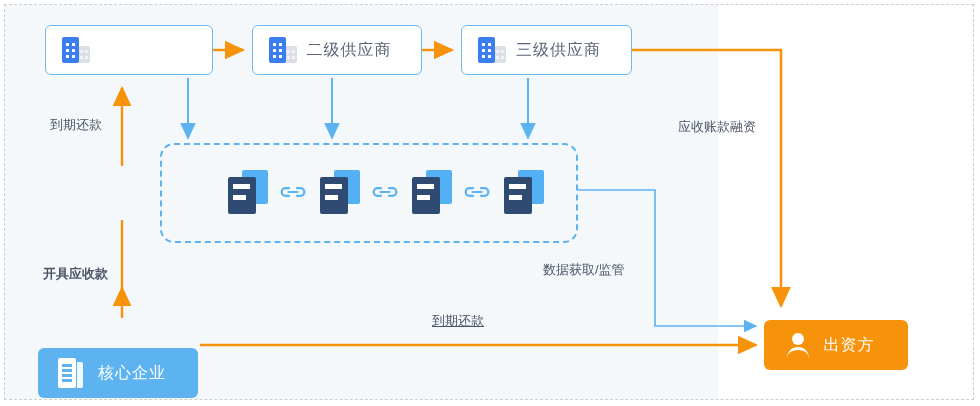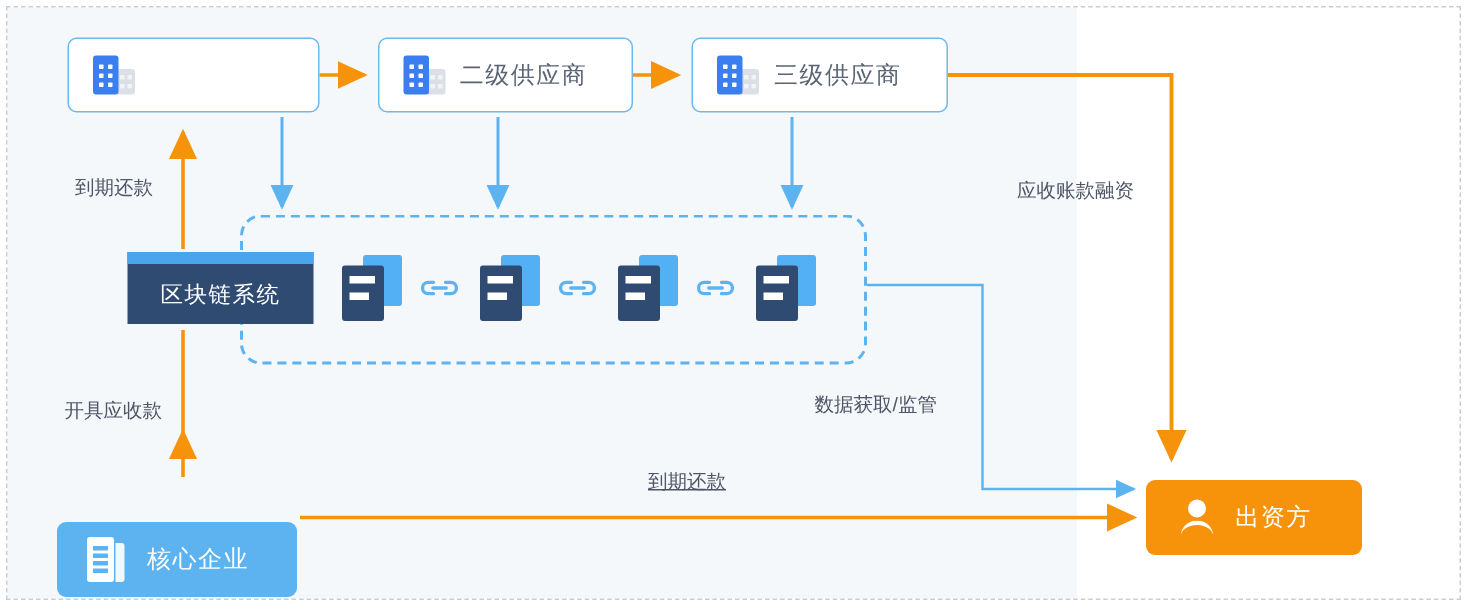--- a/index.html
+++ b/index.html
@@ -242,24 +242,20 @@
     </svg>
   </div>
 
   <div class="doc" style="left:504px;top:170px;">
     <span class="back"></span>
       <span class="front"></span>
       <span class="l1"></span>
       <span class="l2"></span>
   </div>
 
-  <div class="bc-box">
-    <span class="cap"></span>
-    <span class="lbl">区块链系统</span>
-  </div>
 
   <div class="core">
     <span class="core-ico">
       <span class="pg"></span>
         <span class="sd"></span>
       <span class="ln n1"></span>
         <span class="ln n2"></span>
         <span class="ln n3"></span>
         <span class="ln n4"></span>
     </span>
@@ -268,19 +264,19 @@
 
   <div class="inv">
     <span class="inv-ico">
       <span class="hd"></span>
         <span class="bd"></span>
     </span>
     <span class="inv-txt">出资方</span>
   </div>
 
   <div class="lab" style="left:50px;top:116px;">到期还款</div>
-  <div class="lab" style="left:43px;top:265px;">开具应收款</div>
+  <div class="lab" style="left:43px;top:265px;font-weight:bold;">开具应收款</div>
   <div class="lab" style="left:678px;top:118px;">应收账款融资</div>
   <div class="lab" style="left:543px;top:261px;">数据获取/监管</div>
   <div class="lab" style="left:432px;top:312px;text-decoration:underline;">到期还款</div>
 
 
 </div>
 
 </body></html>

